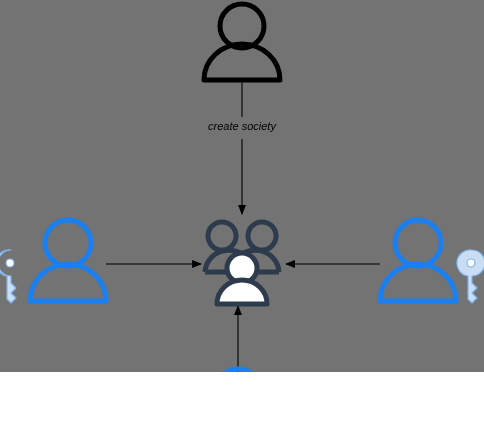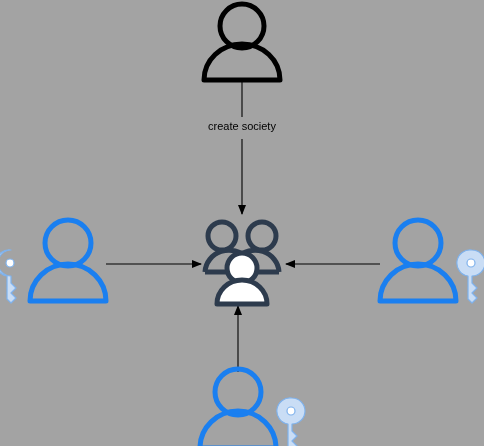--- a/index.html
+++ b/index.html
@@ -6,23 +6,24 @@
     margin: 0;
     padding: 0;
     background: #ffffff;
   }
   body {
     font-family: "Liberation Sans", sans-serif;
   }
   #canvas {
     position: relative;
     width: 484px;
-    height: 446px;
-    background: #a3a3a3;
+    height: 372px;
+    background: #737373;
     overflow: hidden;
+    font-style: italic;
   }
   #diagram-svg {
     position: absolute;
     left: 0;
     top: 0;
     width: 484px;
     height: 446px;
     display: block;
   }
   .edge-label {

